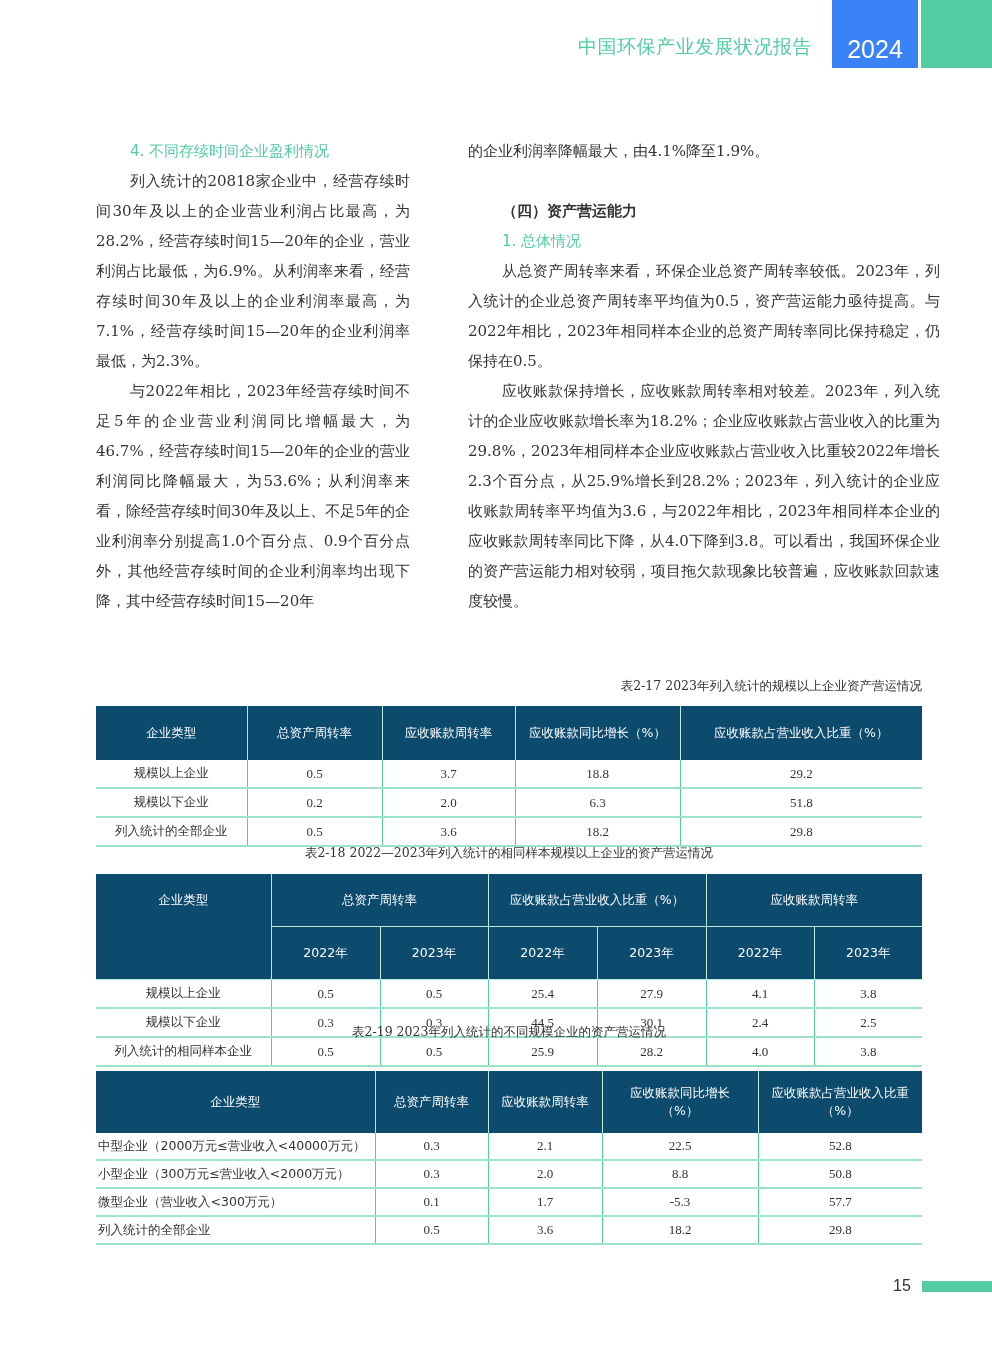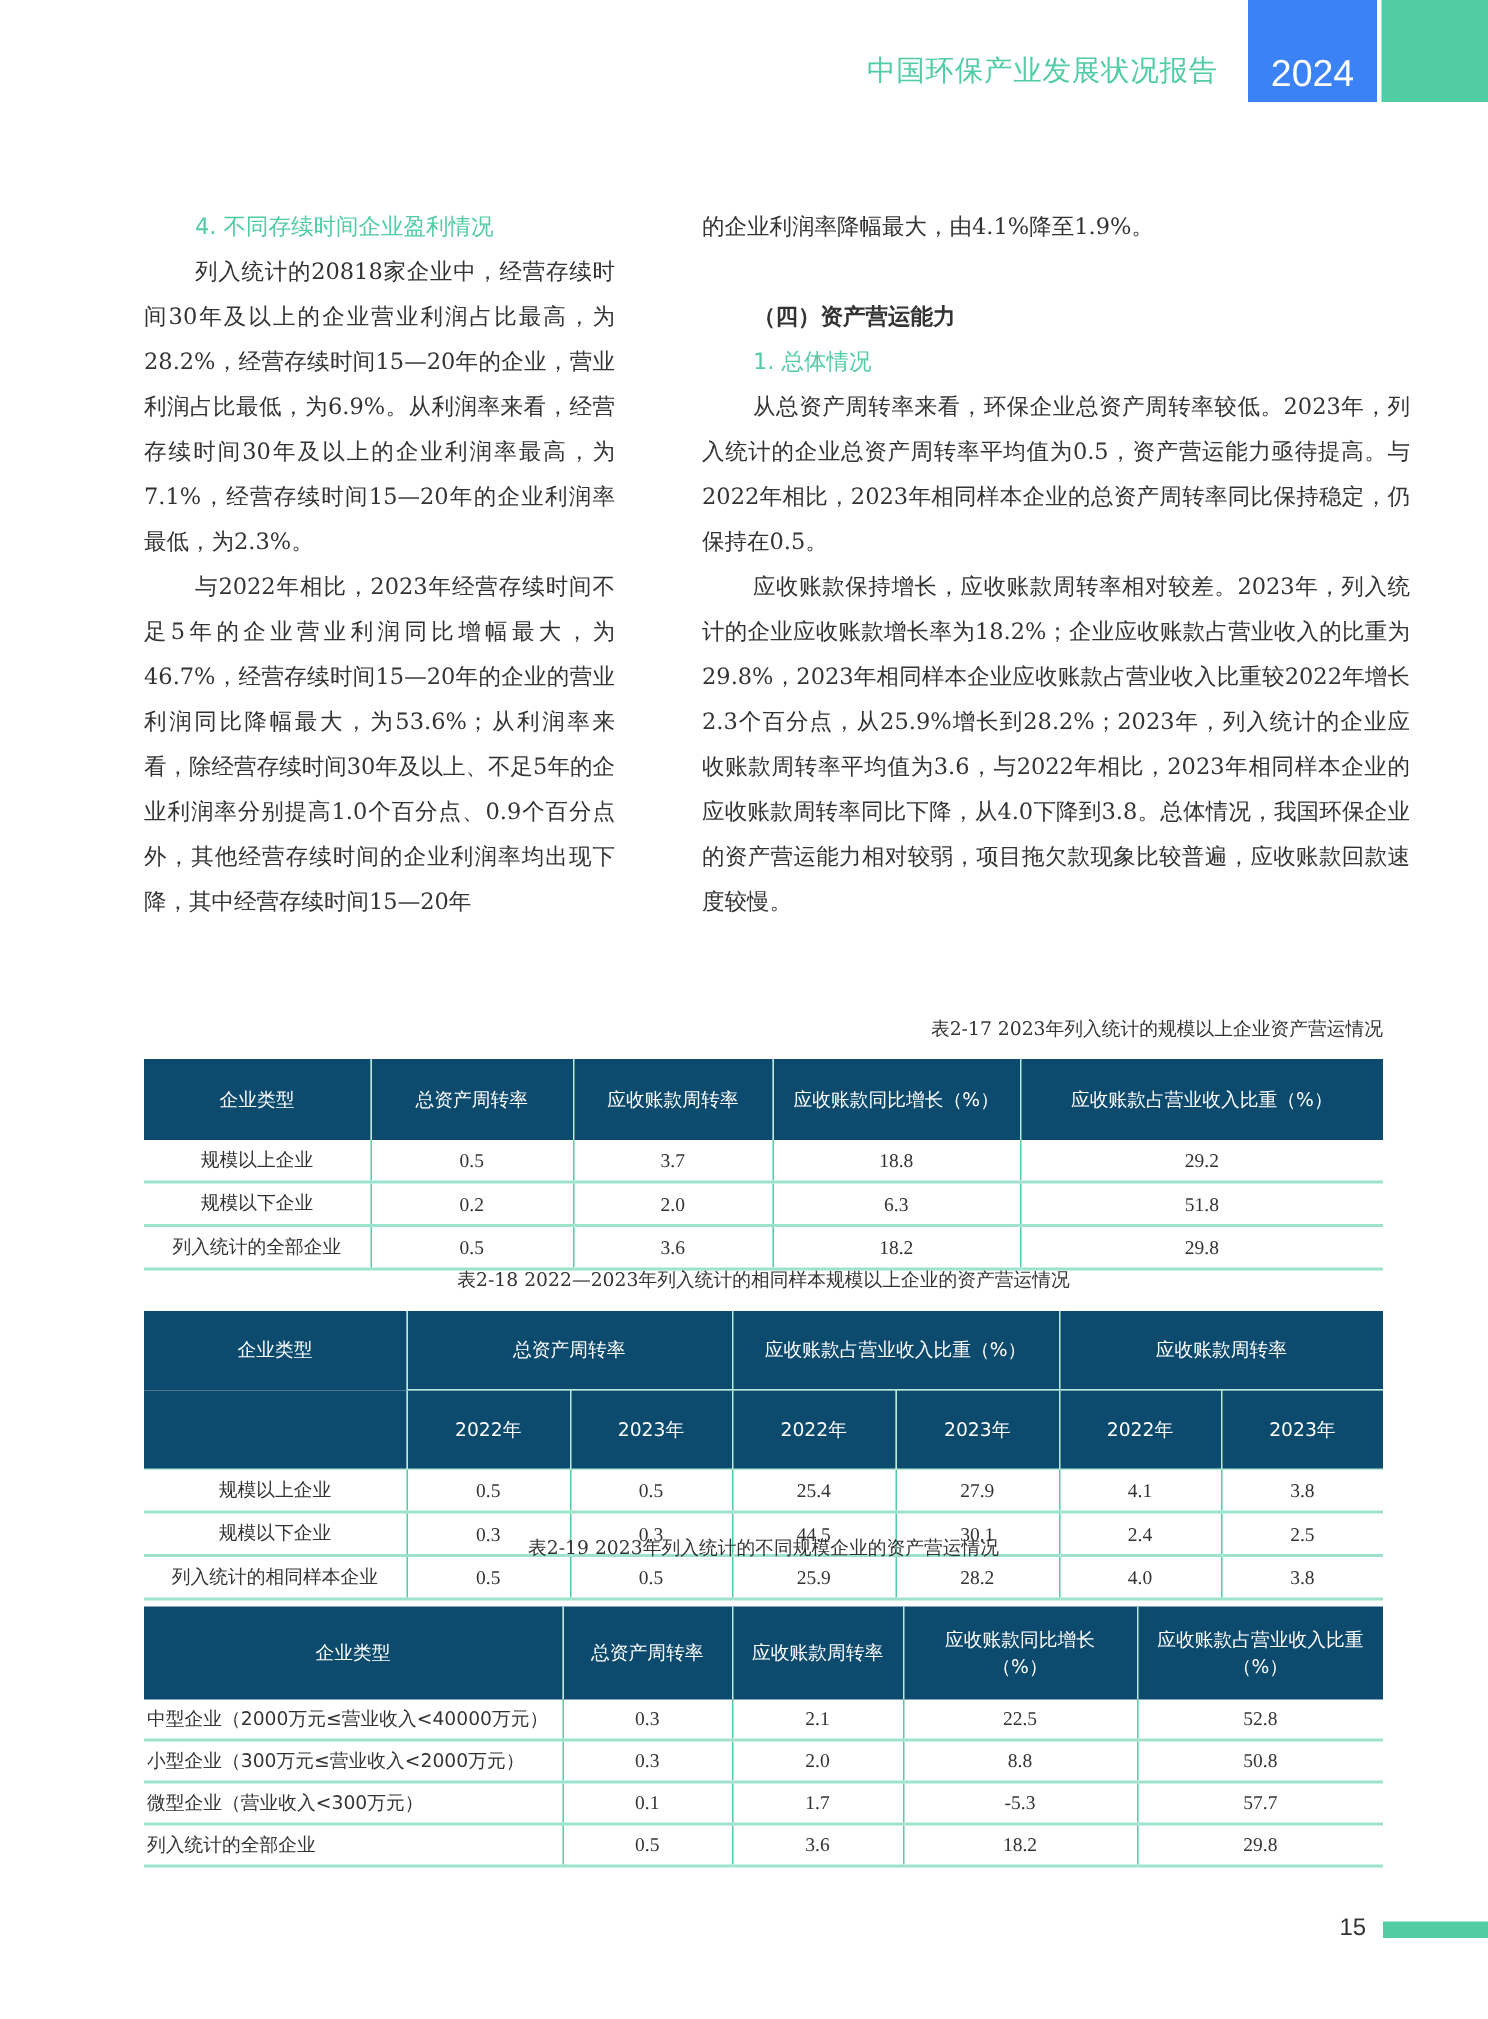--- a/index.html
+++ b/index.html
@@ -48,21 +48,21 @@
   <p class="para">列入统计的20818家企业中，经营存续时间30年及以上的企业营业利润占比最高，为28.2%，经营存续时间15—20年的企业，营业利润占比最低，为6.9%。从利润率来看，经营存续时间30年及以上的企业利润率最高，为7.1%，经营存续时间15—20年的企业利润率最低，为2.3%。</p>
   <p class="para">与2022年相比，2023年经营存续时间不足5年的企业营业利润同比增幅最大，为46.7%，经营存续时间15—20年的企业的营业利润同比降幅最大，为53.6%；从利润率来看，除经营存续时间30年及以上、不足5年的企业利润率分别提高1.0个百分点、0.9个百分点外，其他经营存续时间的企业利润率均出现下降，其中经营存续时间15—20年</p>
 </div>
 
 <div class="col col-right">
   <div>的企业利润率降幅最大，由4.1%降至1.9%。</div>
   <div class="gap"></div>
   <div class="sec-h">（四）资产营运能力</div>
   <div class="sub-h">1. 总体情况</div>
   <p class="para">从总资产周转率来看，环保企业总资产周转率较低。2023年，列入统计的企业总资产周转率平均值为0.5，资产营运能力亟待提高。与2022年相比，2023年相同样本企业的总资产周转率同比保持稳定，仍保持在0.5。</p>
-  <p class="para">应收账款保持增长，应收账款周转率相对较差。2023年，列入统计的企业应收账款增长率为18.2%；企业应收账款占营业收入的比重为29.8%，2023年相同样本企业应收账款占营业收入比重较2022年增长2.3个百分点，从25.9%增长到28.2%；2023年，列入统计的企业应收账款周转率平均值为3.6，与2022年相比，2023年相同样本企业的应收账款周转率同比下降，从4.0下降到3.8。总体情况，我国环保企业的资产营运能力相对较弱，项目拖欠款现象比较普遍，应收账款回款速度较慢。</p>
+  <p class="para">应收账款保持增长，应收账款周转率相对较差。2023年，列入统计的企业应收账款增长率为18.2%；企业应收账款占营业收入的比重为29.8%，2023年相同样本企业应收账款占营业收入比重较2022年增长2.3个百分点，从25.9%增长到28.2%；2023年，列入统计的企业应收账款周转率平均值为3.6，与2022年相比，2023年相同样本企业的应收账款周转率同比下降，从4.0下降到3.8。可以看出，我国环保企业的资产营运能力相对较弱，项目拖欠款现象比较普遍，应收账款回款速度较慢。</p>
 </div>
 
 <div class="tbl-caption" style="top:678px;text-align:right;">表2-17 2023年列入统计的规模以上企业资产营运情况</div>
 <table class="t17">
   <colgroup>
       <col style="width:151px">
       <col style="width:135px">
       <col style="width:133px">
       <col style="width:165px">
       <col style="width:242px">

